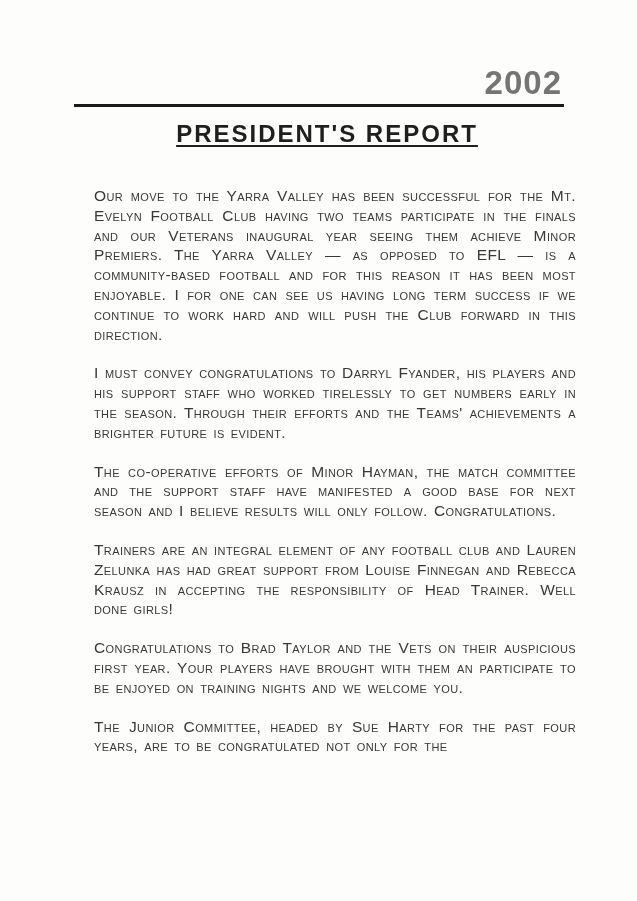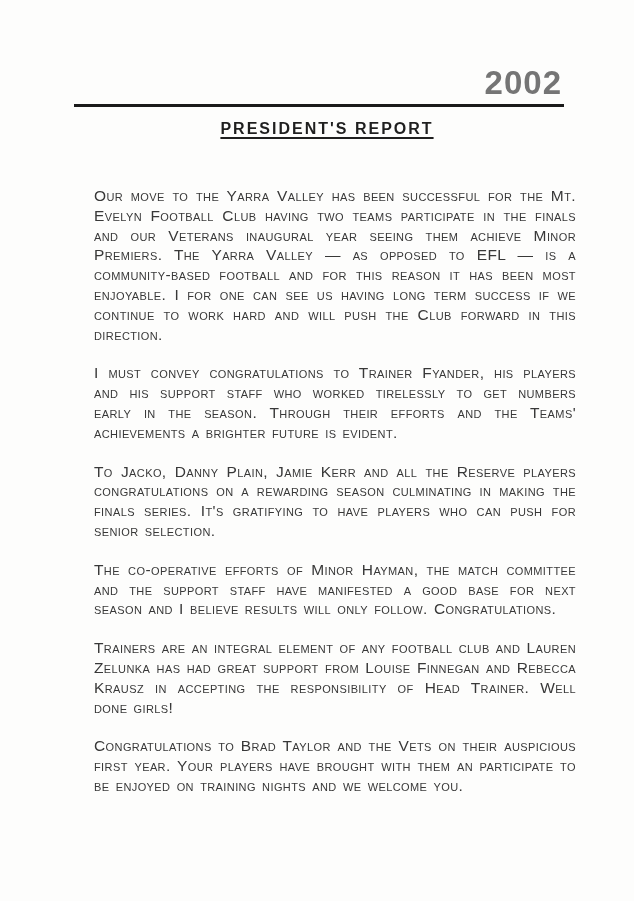--- a/index.html
+++ b/index.html
@@ -35,21 +35,21 @@
     border: none;
     margin: 0;
   }
   .title {
     position: absolute;
     left: 86px;
     width: 482px;
     top: 120px;
     margin: 0;
     text-align: center;
-    font-size: 16px;
+    font-size: 24px;
     font-weight: 700;
     letter-spacing: 2px;
     color: #1f1f1f;
     text-decoration: underline;
     text-decoration-thickness: 2px;
     text-underline-offset: 3px;
   }
   .content {
     position: absolute;
     left: 94px;
@@ -74,20 +74,20 @@
 <div class="page">
 
   <div class="year">2002</div>
 
   <div class="rule"></div>
 
   <h1 class="title">PRESIDENT'S REPORT</h1>
 
   <div class="content">
     <p>Our move to the Yarra Valley has been successful for the Mt. Evelyn Football Club having two teams participate in the finals and our Veterans inaugural year seeing them achieve Minor Premiers. The Yarra Valley — as opposed to EFL — is a community-based football and for this reason it has been most enjoyable. I for one can see us having long term success if we continue to work hard and will push the Club forward in this direction.</p>
-    <p>I must convey congratulations to Trainer Fyander, his players and his support staff who worked tirelessly to get numbers early in the season. Through their efforts and the Teams' achievements a brighter future is evident.</p>
-    <p>To Jacko, Danny Plain, Jamie Kerr and all the Reserve players congratulations on a rewarding season culminating in making the finals series. It's gratifying to have players who can push for senior selection.</p>
+    <p>I must convey congratulations to Darryl Fyander, his players and his support staff who worked tirelessly to get numbers early in the season. Through their efforts and the Teams' achievements a brighter future is evident.</p>
     <p>The co-operative efforts of Minor Hayman, the match committee and the support staff have manifested a good base for next season and I believe results will only follow. Congratulations.</p>
     <p>Trainers are an integral element of any football club and Lauren Zelunka has had great support from Louise Finnegan and Rebecca Krausz in accepting the responsibility of Head Trainer. Well done girls!</p>
     <p>Congratulations to Brad Taylor and the Vets on their auspicious first year. Your players have brought with them an participate to be enjoyed on training nights and we welcome you.</p>
+    <p>The Junior Committee, headed by Sue Harty for the past four years, are to be congratulated not only for the</p>
   </div>
 
 </div>
 
 </body></html>

